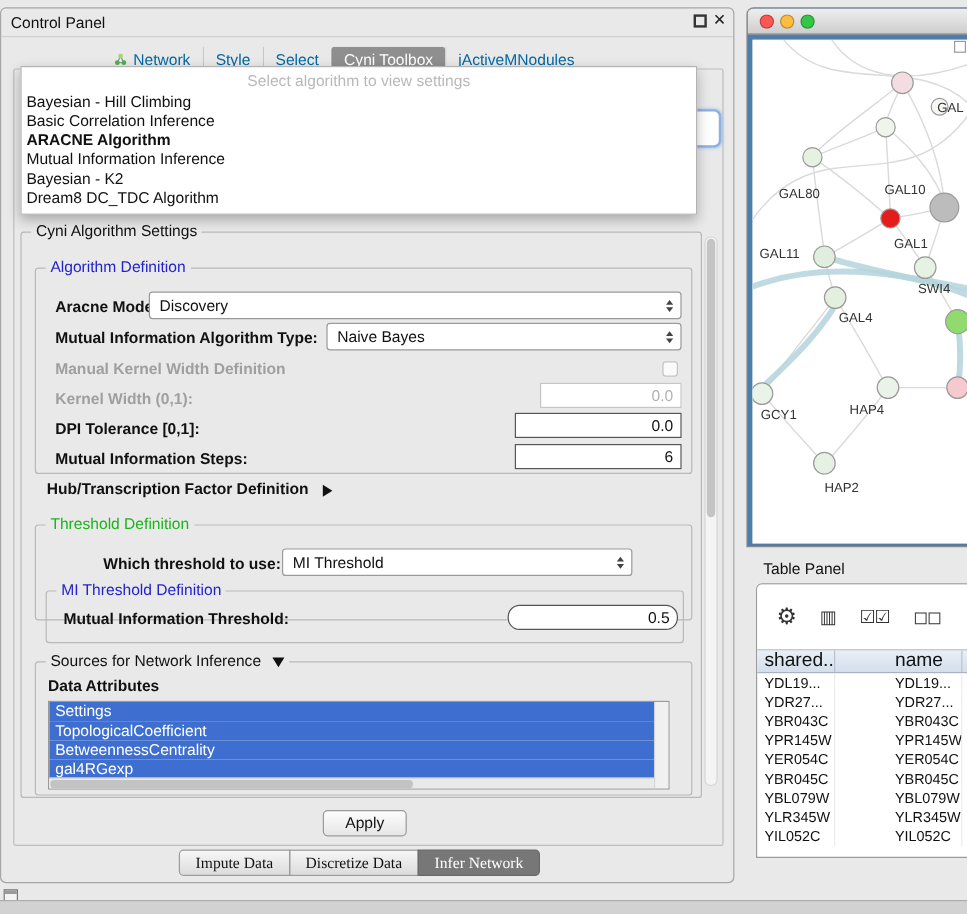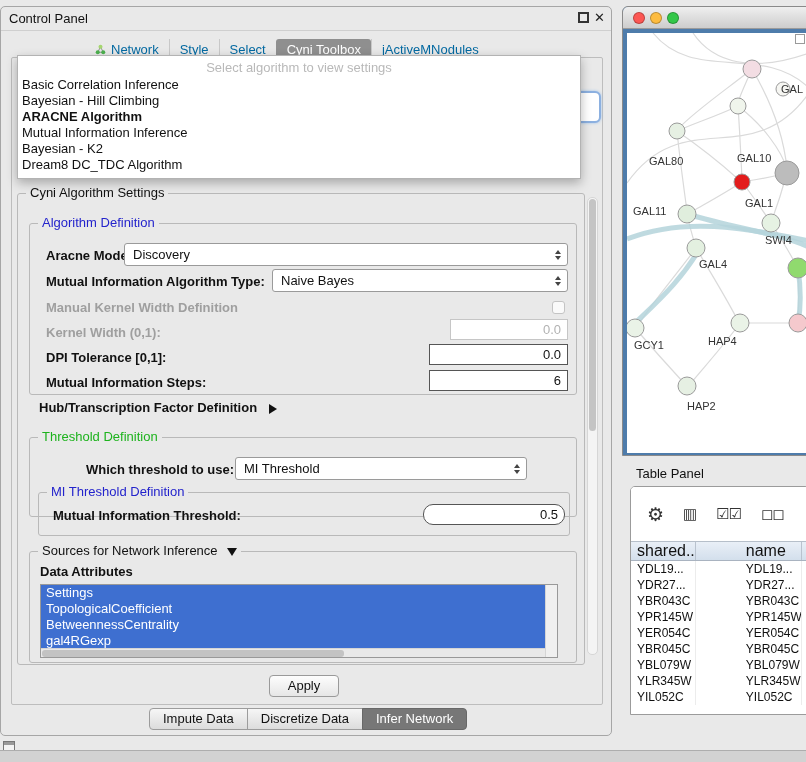--- a/index.html
+++ b/index.html
@@ -80,21 +80,21 @@
   
   #settings-scrollbar{position:absolute;left:586px;top:190px;width:11px;height:458px;background:#f4f4f4;
     border:1px solid #d6d6d6;border-radius:5px;}
   #settings-scroll-thumb{position:absolute;left:1px;top:1px;width:7px;height:232px;background:#c4c4c4;border-radius:4px;}
 
   
   #apply-button{position:absolute;left:268px;top:668px;width:70px;height:22px;border:1px solid #9a9a9a;
     border-radius:4px;background:linear-gradient(#fdfdfd,#e6e6e6);text-align:center;line-height:20px;font-size:13px;}
 
   
-  #bottom-tabs{position:absolute;left:148px;top:701px;height:40px;display:flex;}
+  #bottom-tabs{position:absolute;left:148px;top:701px;height:40px;display:flex;font-family:Liberation Serif, serif;}
   .seg{height:22px;line-height:20px;padding:0 13px;border:1px solid #9c9c9c;
     background:linear-gradient(#f6f6f6,#dcdcdc);font-size:13px;margin-left:-1px;white-space:nowrap;}
   .seg:first-child{border-radius:4px 0 0 4px;margin-left:0;}
   .seg:last-child{border-radius:0 4px 4px 0;}
   .seg.active{background:#777;color:#fff;border-color:#686868;}
 
   
   #network-window{position:absolute;left:622px;top:6px;width:190px;height:450px;border:1px solid #8a8a8a;
     border-radius:6px 6px 0 0;overflow:hidden;background:#4e7cab;}
   .nw-titlebar{position:absolute;left:0;top:0;width:100%;height:22px;
@@ -167,22 +167,22 @@
       </div>
     </div>
 
   <div class="cp-content"></div>
 
   <div id="focus-fragment"></div>
 
   <div id="algo-popup">
     <div class="popup-placeholder">Select algorithm to view settings</div>
     <div id="popup-items">
+        <div class="popup-item">Bayesian - Hill Climbing</div>
         <div class="popup-item">Basic Correlation Inference</div>
-        <div class="popup-item">Bayesian - Hill Climbing</div>
         <div class="popup-item selected">ARACNE Algorithm</div>
         <div class="popup-item">Mutual Information Inference</div>
         <div class="popup-item">Bayesian - K2</div>
         <div class="popup-item">Dream8 DC_TDC Algorithm</div>
       </div>
   </div>
 
   <div class="group" id="settings-group">
     <span class="gtitle">Cyni Algorithm Settings</span>
   </div>

